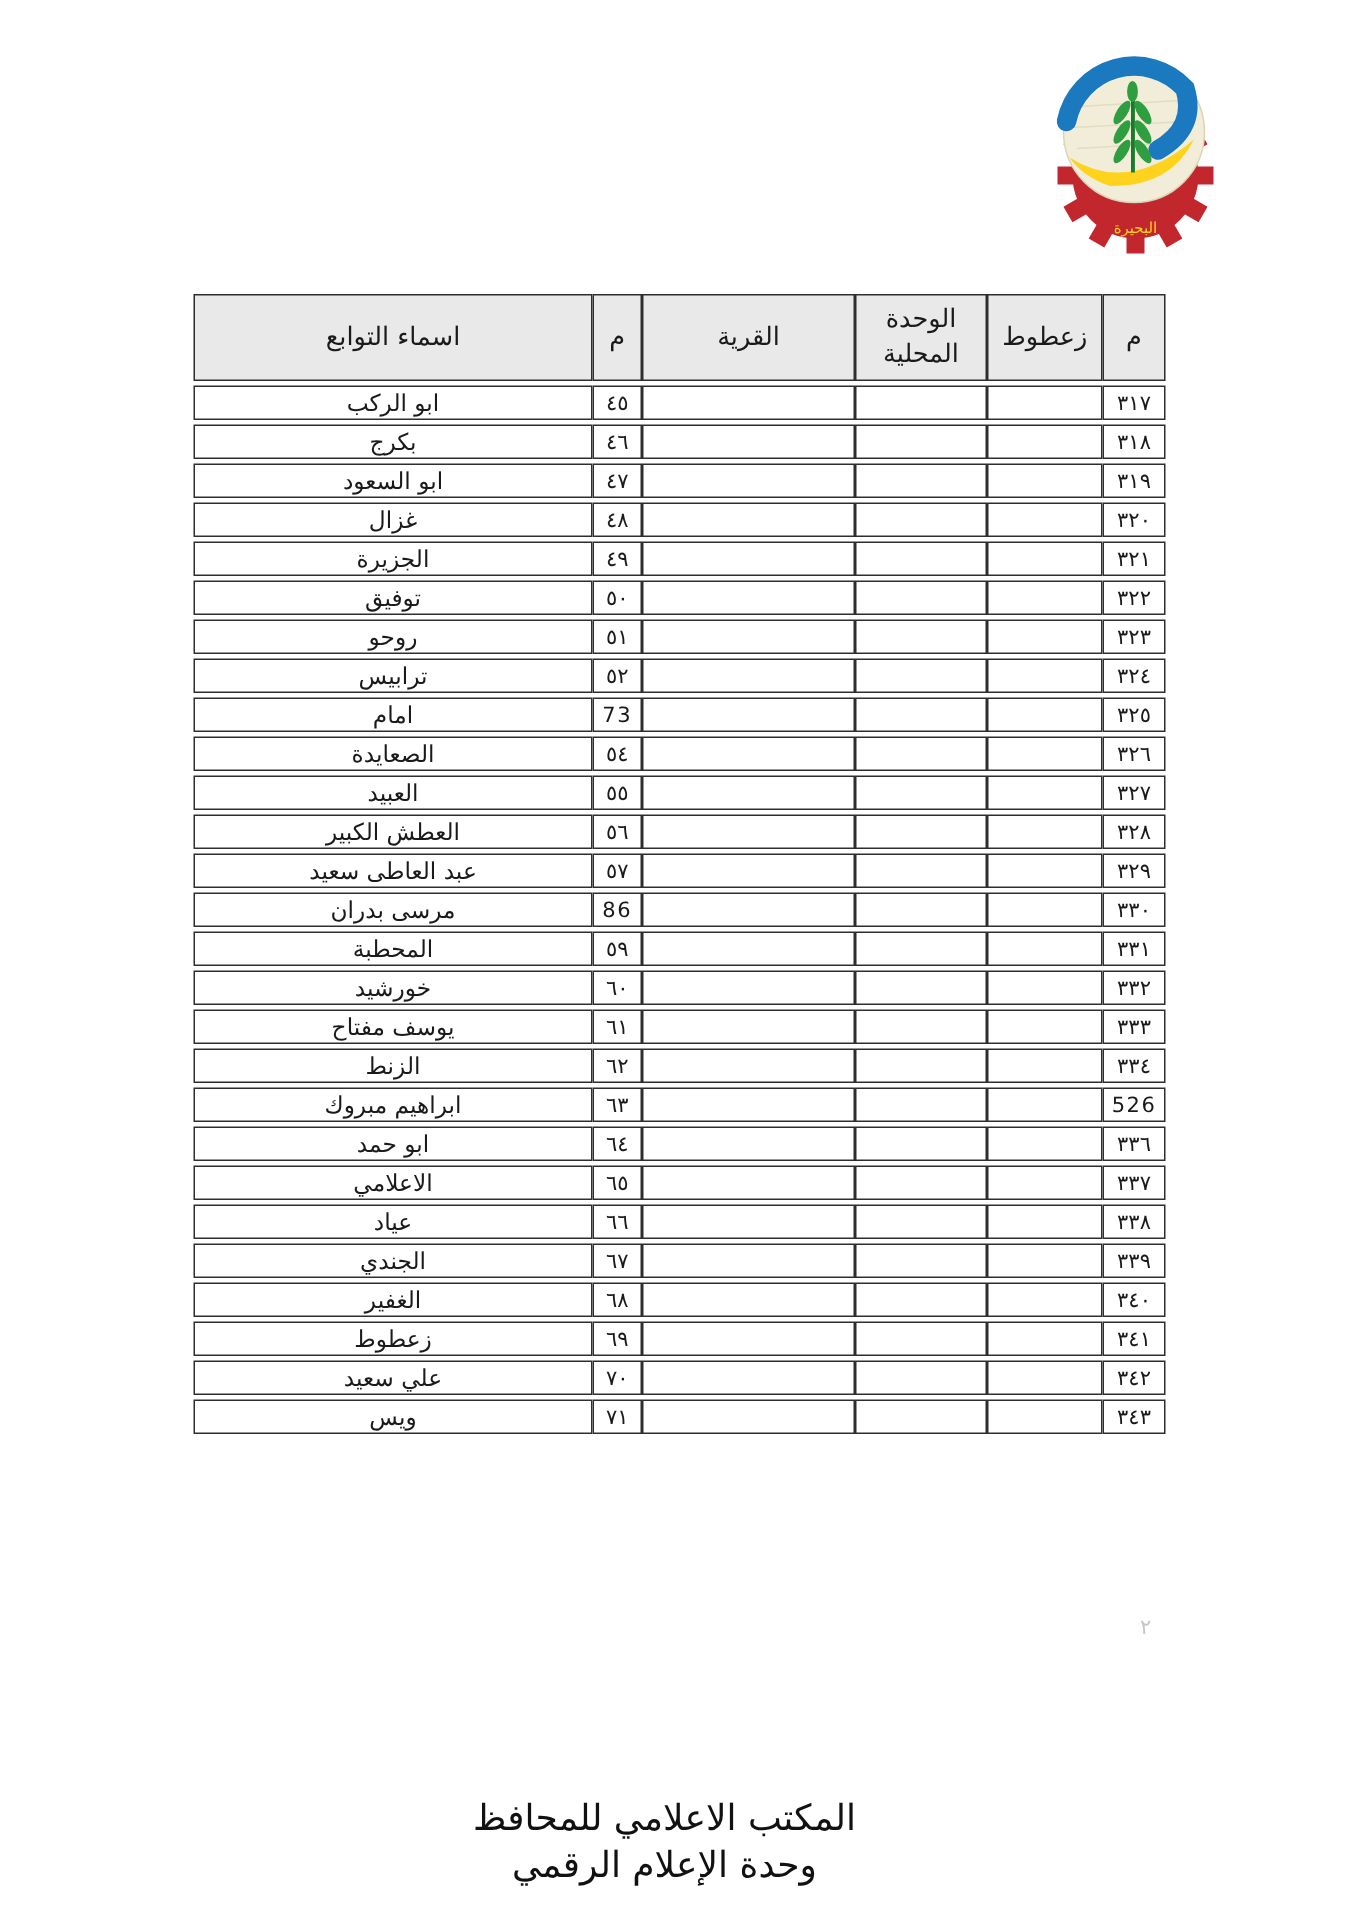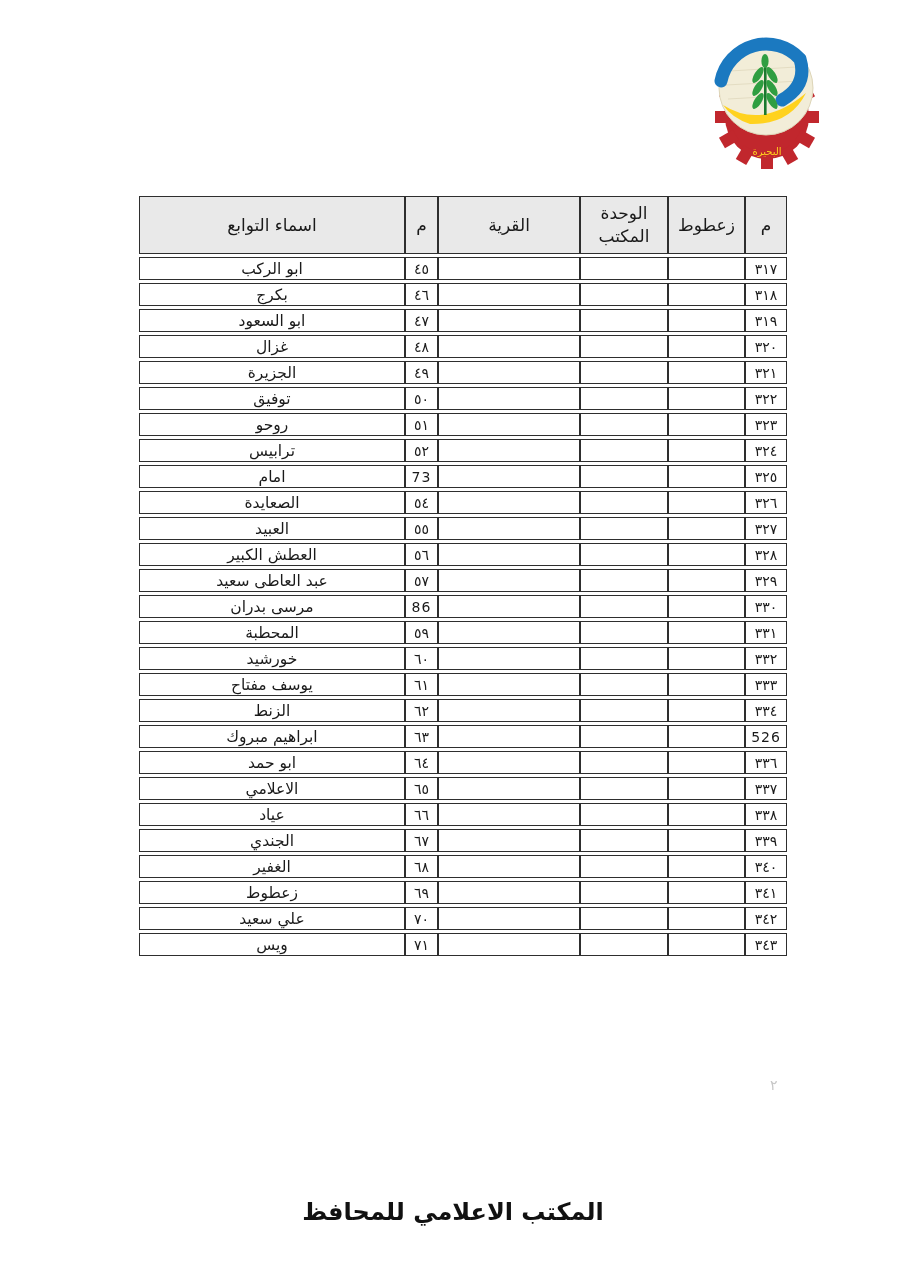--- a/index.html
+++ b/index.html
@@ -1,21 +1,21 @@
 <!DOCTYPE html>
 <html lang="ar"><head>
 <meta charset="utf-8">
 <style>
   html,body{margin:0;padding:0;}
   body{
     width:904px;height:1280px;background:#ffffff;
     font-family:"DejaVu Sans",sans-serif;position:relative;overflow:hidden;
     color:#1a1a1a;
   }
-  .page{position:absolute;inset:0;background:#ffffff;margin-left:10px;}
+  .page{position:absolute;inset:0;background:#ffffff;}
 
   
   .logo{position:absolute;left:690px;top:33px;width:134px;height:138px;}
 
   
   .doc-table{
     position:absolute;left:129px;top:193px;width:648px;
     border-collapse:separate;border-spacing:0 3px;
     direction:rtl;table-layout:fixed;
   }
@@ -28,21 +28,21 @@
     background:#e9e9e9;height:58px;font-weight:400;font-size:17px;
     white-space:normal;line-height:1.35;padding:2px 4px;
   }
   .doc-table td{height:23px;background:#ffffff;padding:1px 4px;}
   td.c-name{font-size:15.5px;}
   td.c-num{font-size:14px;letter-spacing:1px;}
 
   
   .footer{
     position:absolute;left:0;top:1197px;width:886px;text-align:center;
-    font-size:24px;color:#111;line-height:31px;font-weight:bold;
+    font-size:24px;color:#111;line-height:31px;
   }
 
   .faint-mark{
     position:absolute;left:760px;top:1077px;font-size:14px;color:#c7c7c7;
   }
 </style>
 </head>
 <body>
 
 <div class="page">
@@ -100,21 +100,21 @@
         <col style="width:77px">
         <col style="width:88px">
       <col style="width:142px">
         <col style="width:33px">
         <col style="width:266px">
     </colgroup>
     <thead>
       <tr>
         <th>م</th>
         <th>زعطوط</th>
-        <th>الوحدة المكتب</th>
+        <th>الوحدة المحلية</th>
         <th>القرية</th>
         <th>م</th>
         <th>اسماء التوابع</th>
       </tr>
     </thead>
     <tbody>
         <tr>
       <td class="c-num">٣١٧</td>
       <td class="c-name"></td>
       <td class="c-name"></td>
@@ -330,15 +330,16 @@
       <td class="c-num">٧١</td>
       <td class="c-name">ويس</td>
     </tr>
       </tbody>
   </table>
 
   <div class="faint-mark">٢</div>
 
   <div class="footer" dir="rtl">
     <div>المكتب الاعلامي للمحافظ</div>
+    <div>وحدة الإعلام الرقمي</div>
   </div>
 
 </div>
 
 </body></html>

